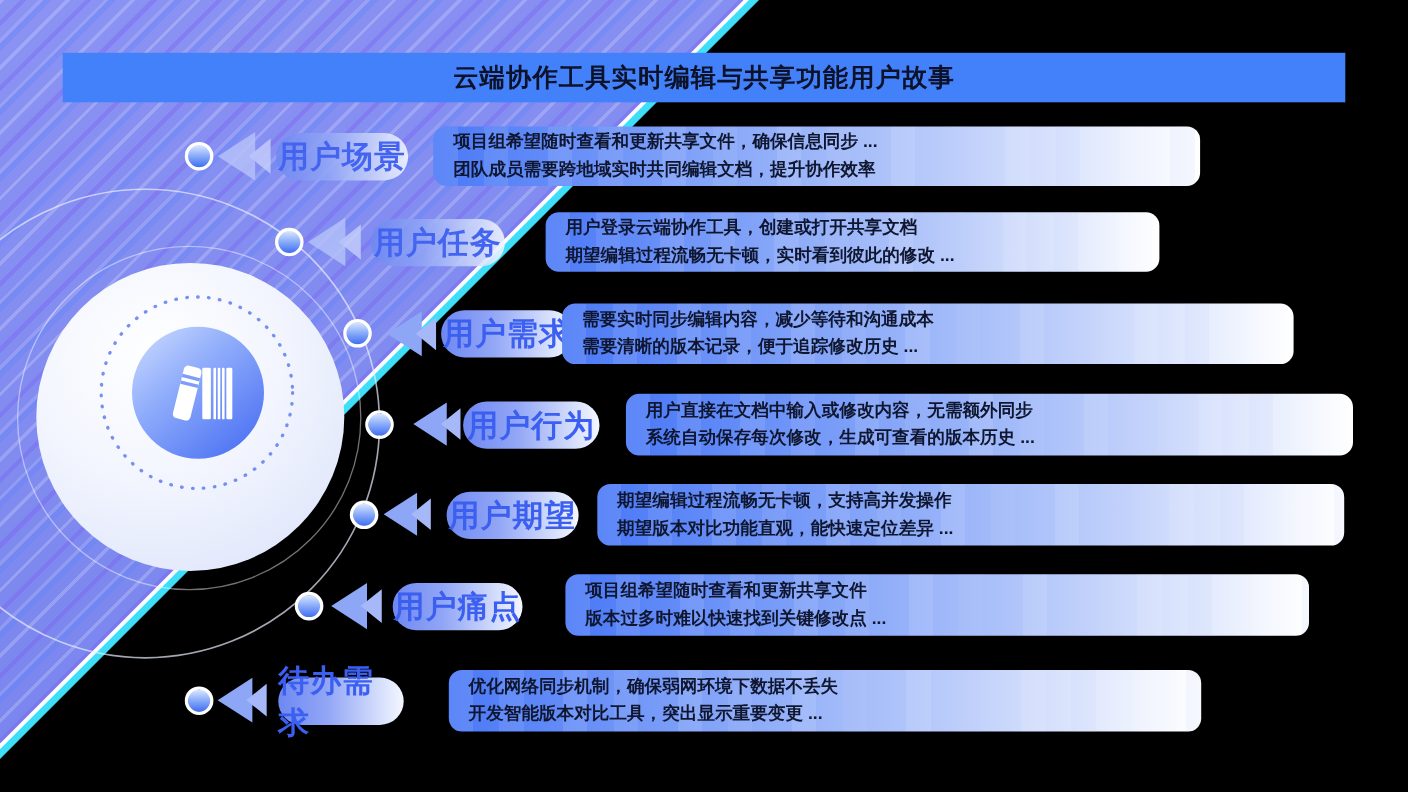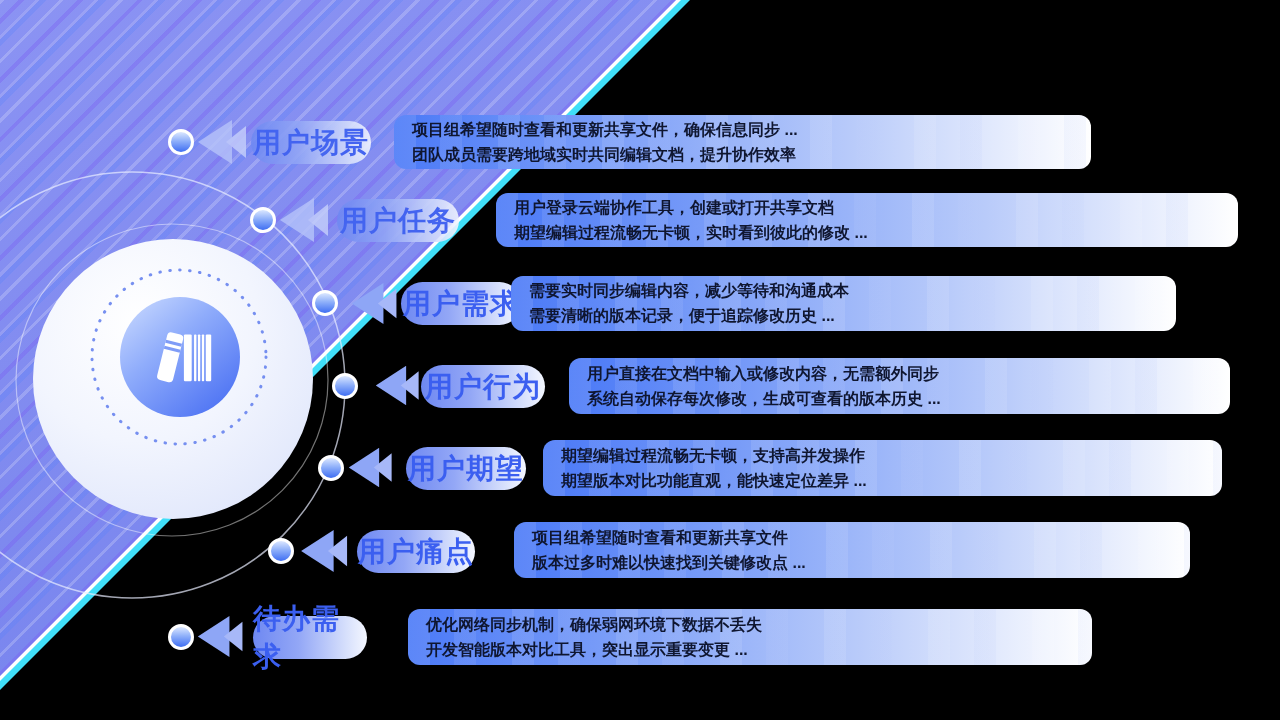--- a/index.html
+++ b/index.html
@@ -48,41 +48,44 @@
        display:flex;flex-direction:column;justify-content:center;gap:5px;padding:0 0 0 18px;box-sizing:border-box;}
   .box::after{content:"";position:absolute;inset:0;pointer-events:none;
        background:repeating-linear-gradient(90deg,
          rgba(255,255,255,0.10) 0 22px, rgba(255,255,255,0) 22px 46px,
          rgba(190,205,250,0.14) 46px 68px, rgba(255,255,255,0) 68px 104px);}
   .box div{font-size:16px;font-weight:700;color:#0f1630;line-height:20px;position:relative;z-index:1;}
   
   .r1 .dot{left:168px;top:129px;} .r1 .arrow{left:195px;top:119px;width:58px;height:46px;}
   .r1 .pill{left:251px;top:121px;width:120px;} .r1 .box{left:394px;top:115px;width:697px;height:54px;}
   .r2 .dot{left:250px;top:207px;} .r2 .arrow{left:277px;top:197px;width:58px;height:46px;}
-  .r2 .pill{left:337px;top:199px;width:122px;} .r2 .box{left:496px;top:193px;width:742px;height:54px;}
+  .r2 .pill{left:337px;top:199px;width:122px;} .r2 .box{left:496px;top:193px;width:558px;height:54px;}
   .r3 .dot{left:312px;top:290px;} .r3 .arrow{left:350px;top:282px;width:52px;height:43px;}
   .r3 .pill{left:401px;top:282px;width:120px;} .r3 .box{left:511px;top:276px;width:665px;height:55px;}
   .r4 .dot{left:332px;top:373px;} .r4 .arrow{left:374px;top:364px;width:50px;height:43px;}
   .r4 .pill{left:421px;top:365px;width:124px;} .r4 .box{left:569px;top:358px;width:661px;height:56px;}
   .r5 .dot{left:318px;top:455px;} .r5 .arrow{left:347px;top:446px;width:50px;height:43px;}
   .r5 .pill{left:406px;top:447px;width:120px;} .r5 .box{left:543px;top:440px;width:679px;height:56px;}
   .r6 .dot{left:268px;top:538px;} .r6 .arrow{left:299px;top:529px;width:54px;height:44px;}
   .r6 .pill{left:357px;top:530px;width:118px;} .r6 .box{left:514px;top:522px;width:676px;height:56px;}
   .r7 .dot{left:168px;top:624px;} .r7 .arrow{left:196px;top:613px;width:52px;height:47px;}
   .r7 .pill{left:253px;top:616px;width:114px;} .r7 .box{left:408px;top:609px;width:684px;height:56px;}
 </style>
 </head>
 <body>
 
 <div class="stage">
 
   <div class="tri tri-cyan"></div>
   <div class="tri tri-white"></div>
   <div class="tri tri-stripes"></div>
 
+  <div class="titlebar">
+    <span>云端协作工具实时编辑与共享功能用户故事</span>
+  </div>
 
   <div class="big-circle"></div>
   <svg class="orbits" viewBox="0 0 1280 720">
     <circle cx="132" cy="385" r="213" fill="none" stroke="#e8ecff" stroke-width="1.5" opacity="0.7"></circle>
     <circle cx="172" cy="380" r="156" fill="none" stroke="#ffffff" stroke-width="1.2" opacity="0.45"></circle>
     <circle cx="179" cy="357" r="87" fill="none" stroke="#5f7ded" stroke-width="3" stroke-dasharray="0.5 9.5" stroke-linecap="round" opacity="0.85"></circle>
   </svg>
   <div class="icon-circle">
     <svg width="78" height="78" viewBox="0 0 100 100">
       <g transform="rotate(14 38 50)">

